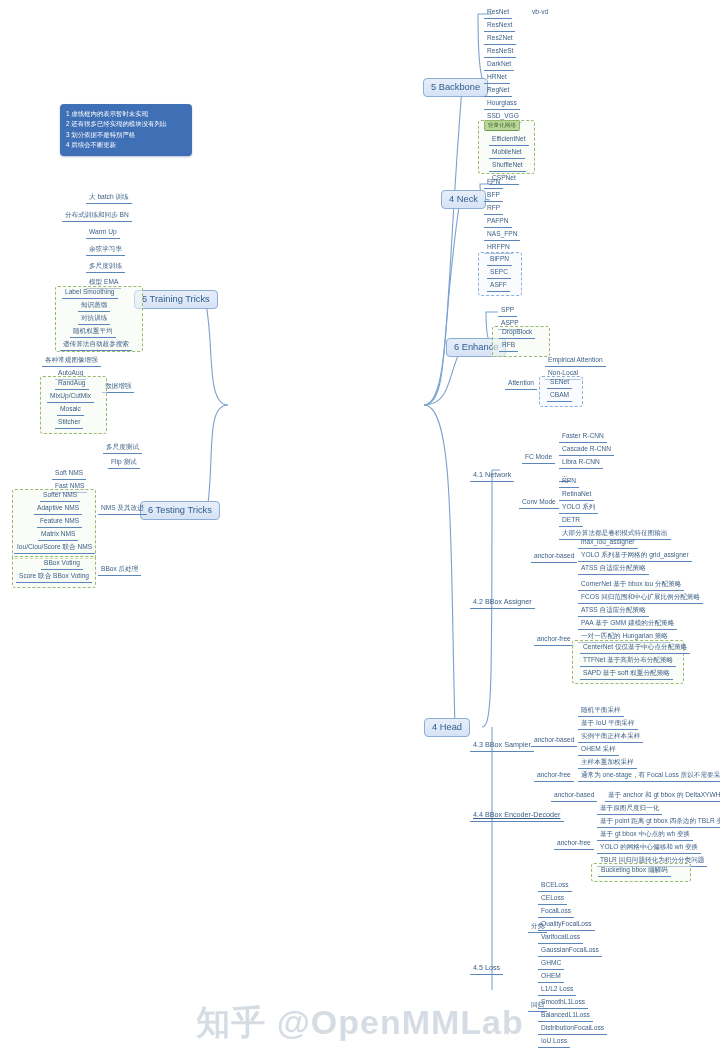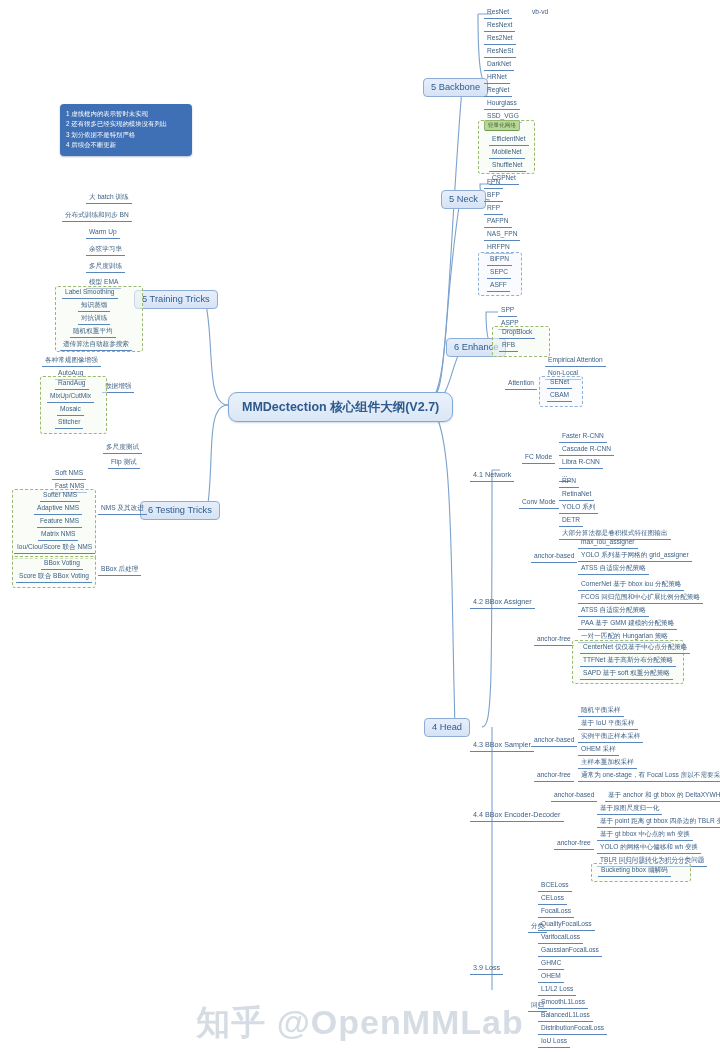--- a/index.html
+++ b/index.html
@@ -76,21 +76,20 @@
     </g>
   </svg>
 
   <div class="note" style="left:60px;top:104px;width:119px;">
     <div>1  虚线框内的表示暂时未实现</div>
     <div>2  还有很多已经实现的模块没有列出</div>
     <div>3  划分依据不是特别严格</div>
     <div>4  后续会不断更新</div>
   </div>
 
-  <div class="node root" style="left:228px;top:392px;">MMDectection 核心组件大纲(V2.7)</div>
 
   <div class="node lvl1" style="left:423px;top:78px;">5 Backbone</div>
 
   <div class="node leaf" style="left:484px;top:7px;">ResNet</div>
   <div class="node plain" style="left:530px;top:7px;border:none;">vb-vd</div>
   <div class="node leaf" style="left:484px;top:20px;">ResNext</div>
   <div class="node leaf" style="left:484px;top:33px;">Res2Net</div>
   <div class="node leaf" style="left:484px;top:46px;">ResNeSt</div>
   <div class="node leaf" style="left:484px;top:59px;">DarkNet</div>
   <div class="node leaf" style="left:484px;top:72px;">HRNet</div>
@@ -98,21 +97,21 @@
   <div class="node leaf" style="left:484px;top:98px;">Hourglass</div>
   <div class="node leaf" style="left:484px;top:111px;">SSD_VGG</div>
 
   <div class="dashbox" style="left:478px;top:120px;width:55px;height:52px;"></div>
   <div class="node leaf hl" style="left:484px;top:120px;font-size:5.6px;">轻量化网络</div>
   <div class="node leaf" style="left:489px;top:134px;">EfficientNet</div>
   <div class="node leaf" style="left:489px;top:147px;">MobileNet</div>
   <div class="node leaf" style="left:489px;top:160px;">ShuffleNet</div>
   <div class="node leaf" style="left:489px;top:173px;">CSPNet</div>
 
-  <div class="node lvl1" style="left:441px;top:190px;">5 Neck</div>
+  <div class="node lvl1" style="left:441px;top:190px;">4 Neck</div>
 
   <div class="node leaf" style="left:484px;top:177px;">FPN</div>
   <div class="node leaf" style="left:484px;top:190px;">BFP</div>
   <div class="node leaf" style="left:484px;top:203px;">RFP</div>
   <div class="node leaf" style="left:484px;top:216px;">PAFPN</div>
   <div class="node leaf" style="left:484px;top:229px;">NAS_FPN</div>
   <div class="node leaf" style="left:484px;top:242px;">HRFPN</div>
 
   <div class="dashbox blue" style="left:478px;top:252px;width:42px;height:42px;"></div>
   <div class="node leaf" style="left:487px;top:254px;">BiFPN</div>
@@ -217,34 +216,34 @@
   <div class="node lvl2" style="left:470px;top:740px;">4.3 BBox Sampler</div>
   <div class="node lvl3" style="left:531px;top:735px;">anchor-based</div>
   <div class="node leaf" style="left:578px;top:705px;">随机平衡采样</div>
   <div class="node leaf" style="left:578px;top:718px;">基于 IoU 平衡采样</div>
   <div class="node leaf" style="left:578px;top:731px;">实例平衡正样本采样</div>
   <div class="node leaf" style="left:578px;top:744px;">OHEM 采样</div>
   <div class="node leaf" style="left:578px;top:757px;">主样本重加权采样</div>
   <div class="node lvl3" style="left:534px;top:770px;">anchor-free</div>
   <div class="node leaf" style="left:578px;top:770px;">通常为 one-stage，有 Focal Loss 所以不需要采样</div>
 
-  <div class="node lvl2" style="left:470px;top:810px;">4.4 BBox Encoder-Decoder</div>
+  <div class="node lvl2" style="left:470px;top:810px;text-decoration:underline;">4.4 BBox Encoder-Decoder</div>
   <div class="node lvl3" style="left:551px;top:790px;">anchor-based</div>
   <div class="node leaf" style="left:605px;top:790px;">基于 anchor 和 gt bbox 的 DeltaXYWH</div>
 
   <div class="node lvl3" style="left:554px;top:838px;">anchor-free</div>
   <div class="node leaf" style="left:597px;top:803px;">基于原图尺度归一化</div>
   <div class="node leaf" style="left:597px;top:816px;">基于 point 距离 gt bbox 四条边的 TBLR 变换</div>
   <div class="node leaf" style="left:597px;top:829px;">基于 gt bbox 中心点的 wh 变换</div>
   <div class="node leaf" style="left:597px;top:842px;">YOLO 的网格中心偏移和 wh 变换</div>
   <div class="node leaf" style="left:597px;top:855px;">TBLR 回归问题转化为积分分类问题</div>
   <div class="dashbox" style="left:591px;top:863px;width:98px;height:17px;"></div>
   <div class="node leaf" style="left:598px;top:865px;">Bucketing bbox 编解码</div>
 
-  <div class="node lvl2" style="left:470px;top:963px;">3.9 Loss</div>
+  <div class="node lvl2" style="left:470px;top:963px;">4.5 Loss</div>
 
   <div class="node lvl3" style="left:528px;top:921px;">分类</div>
   <div class="node leaf" style="left:538px;top:880px;">BCELoss</div>
   <div class="node leaf" style="left:538px;top:893px;">CELoss</div>
   <div class="node leaf" style="left:538px;top:906px;">FocalLoss</div>
   <div class="node leaf" style="left:538px;top:919px;">QualityFocalLoss</div>
   <div class="node leaf" style="left:538px;top:932px;">VarifocalLoss</div>
   <div class="node leaf" style="left:538px;top:945px;">GaussianFocalLoss</div>
   <div class="node leaf" style="left:538px;top:958px;">GHMC</div>
   <div class="node leaf" style="left:538px;top:971px;">OHEM</div>

